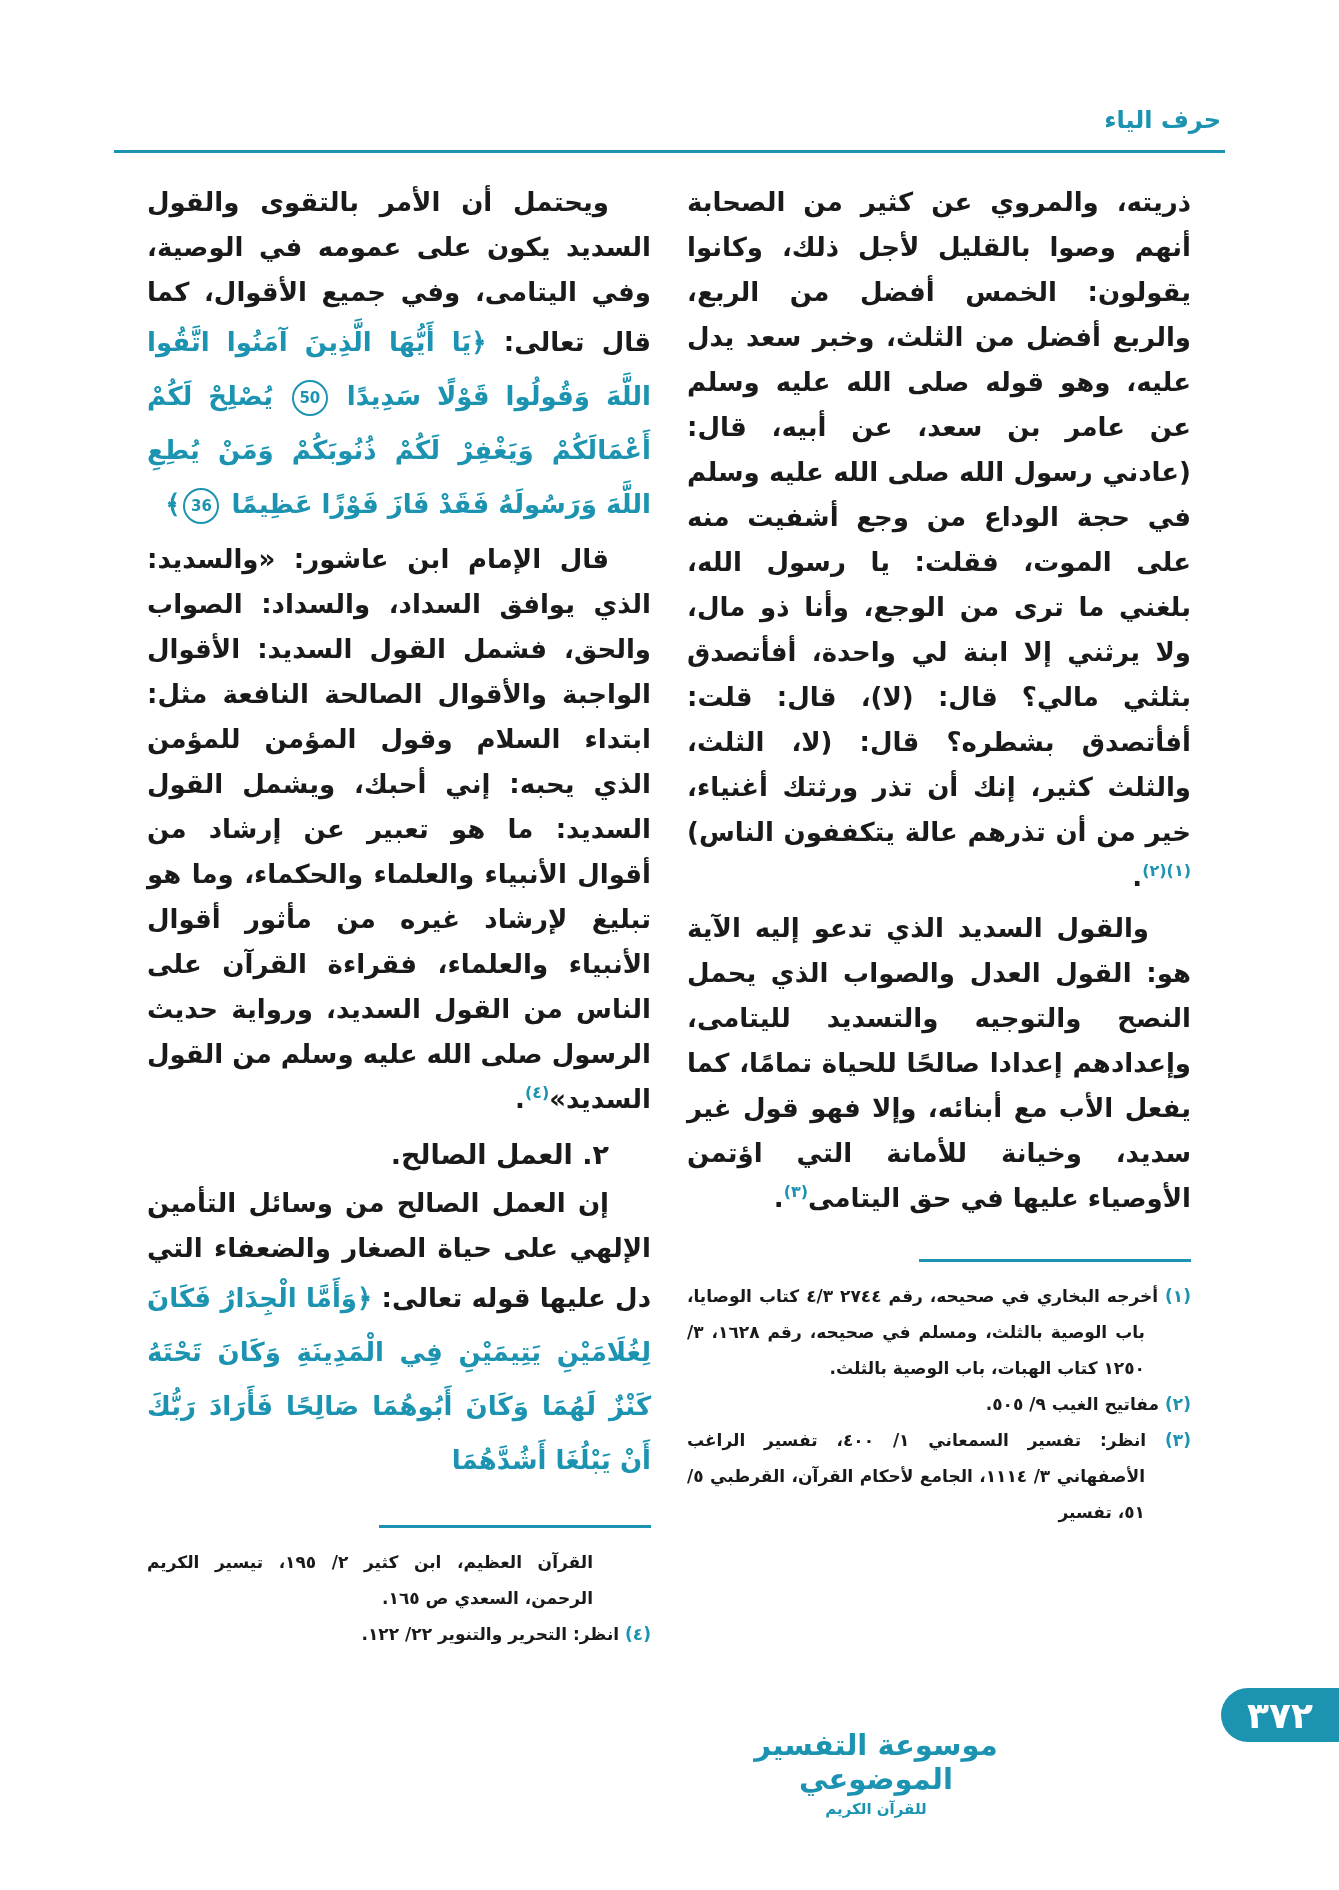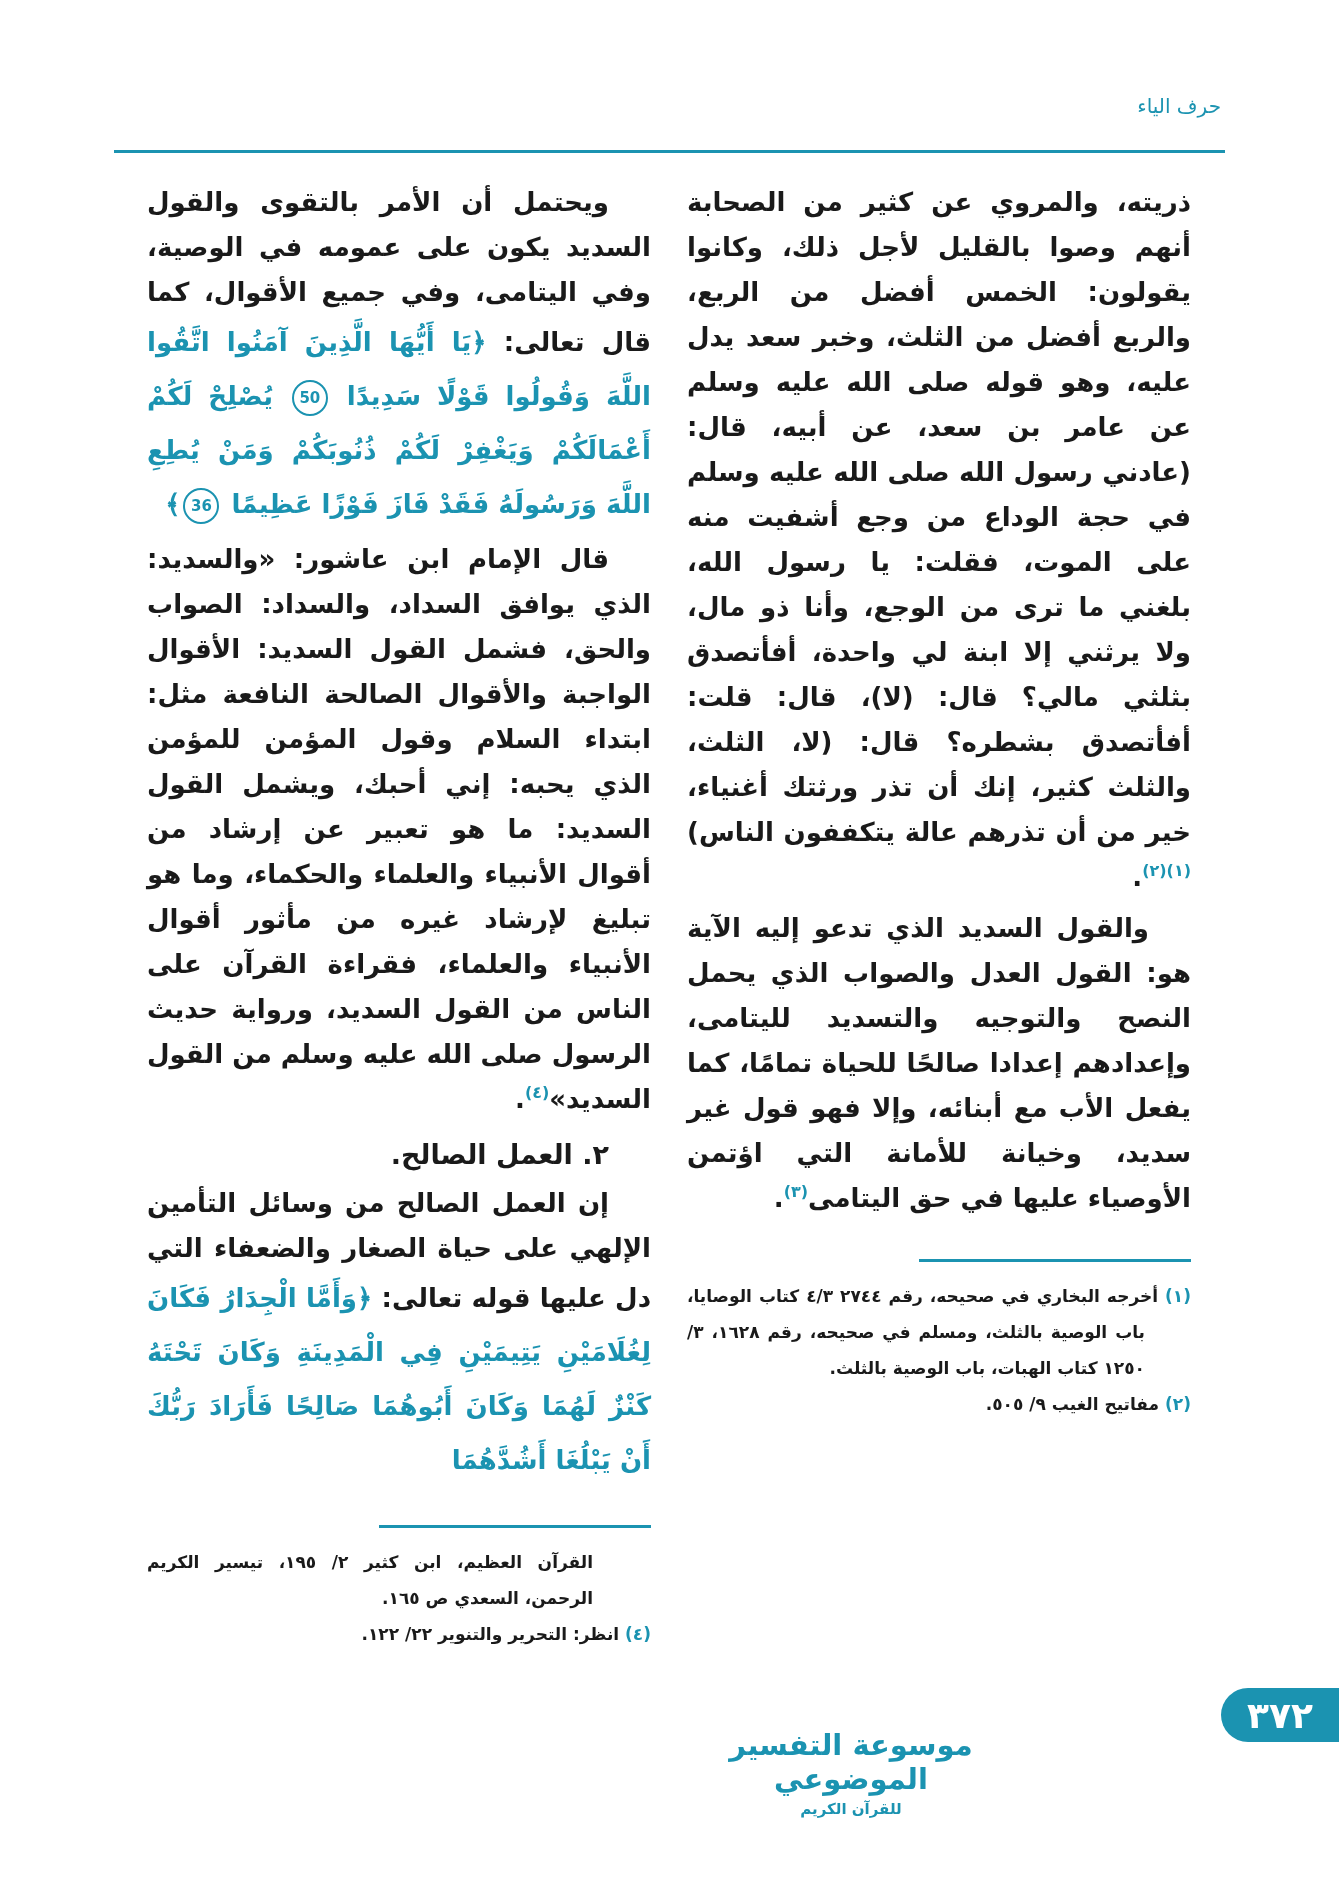--- a/index.html
+++ b/index.html
@@ -11,22 +11,22 @@
   body{
     background:#ffffff;
     color:var(--ink);
     font-family:"DejaVu Sans", sans-serif;
     overflow:hidden;
   }
   .page{position:relative;width:1339px;height:1890px;direction:rtl;}
 
   
   .chapter{
-    position:absolute;top:94px;right:118px;
-    color:var(--teal);font-size:20px;font-weight:400;
+    position:absolute;top:106px;right:118px;
+    color:var(--teal);font-size:24px;font-weight:700;
   }
   .header-rule{
     position:absolute;top:150px;right:114px;left:114px;height:3px;
     background:var(--teal);
   }
 
   
   .columns{
     position:absolute;top:180px;right:148px;width:1044px;
     display:flex;gap:36px;align-items:flex-start;
@@ -63,21 +63,21 @@
     width:272px;height:3px;background:var(--teal);
     margin:38px 0 16px auto;
   }
   .footnotes{font-size:17px;line-height:36px;font-weight:700;text-align:justify;}
   .footnote{padding-right:46px;text-indent:-46px;}
   .footnote.cont{padding-right:58px;text-indent:0;}
   .fnnum{color:var(--teal);}
 
   
   .logo{
-    position:absolute;bottom:72px;right:358px;width:260px;
+    position:absolute;bottom:72px;right:333px;width:260px;
     text-align:center;color:var(--teal);
   }
   .logo-l1{font-size:29px;font-weight:700;letter-spacing:1px;}
   .logo-l2{font-size:15px;font-weight:700;margin-top:4px;}
 
   .page-badge{
     position:absolute;bottom:148px;right:0;width:118px;height:54px;
     background:var(--teal);border-radius:27px 0 0 27px;
     display:flex;align-items:center;justify-content:center;
   }
@@ -95,20 +95,21 @@
 
     <section class="col">
       <p class="body"><span>ذريته، والمروي عن كثير من الصحابة أنهم وصوا بالقليل لأجل ذلك، وكانوا يقولون: الخمس أفضل من الربع، والربع أفضل من الثلث، وخبر سعد يدل عليه، وهو قوله صلى الله عليه وسلم عن عامر بن سعد، عن أبيه، قال: (عادني رسول الله صلى الله عليه وسلم في حجة الوداع من وجع أشفيت منه على الموت، فقلت: يا رسول الله، بلغني ما ترى من الوجع، وأنا ذو مال، ولا يرثني إلا ابنة لي واحدة، أفأتصدق بثلثي مالي؟ قال: (لا)، قال: قلت: أفأتصدق بشطره؟ قال: (لا، الثلث، والثلث كثير، إنك أن تذر ورثتك أغنياء، خير من أن تذرهم عالة يتكففون الناس)</span><sup class="fnref">(١)</sup><sup class="fnref">(٢)</sup><span>.</span></p>
 
       <p class="body indent"><span>والقول السديد الذي تدعو إليه الآية هو: القول العدل والصواب الذي يحمل النصح والتوجيه والتسديد لليتامى، وإعدادهم إعدادا صالحًا للحياة تمامًا، كما يفعل الأب مع أبنائه، وإلا فهو قول غير سديد، وخيانة للأمانة التي اؤتمن الأوصياء عليها في حق اليتامى</span><sup class="fnref">(٣)</sup><span>.</span></p>
 
       <div class="fn-rule"></div>
       <div class="footnotes">
         <div class="footnote"><span class="fnnum">(١)</span> <span>أخرجه البخاري في صحيحه، رقم ٢٧٤٤ ٤/٣ كتاب الوصايا، باب الوصية بالثلث، ومسلم في صحيحه، رقم ١٦٢٨، ٣/ ١٢٥٠ كتاب الهبات، باب الوصية بالثلث.</span></div>
         <div class="footnote"><span class="fnnum">(٢)</span> <span>مفاتيح الغيب ٩/ ٥٠٥.</span></div>
+        <div class="footnote"><span class="fnnum">(٣)</span> <span>انظر: تفسير السمعاني ١/ ٤٠٠، تفسير الراغب الأصفهاني ٣/ ١١١٤، الجامع لأحكام القرآن، القرطبي ٥/ ٥١، تفسير</span></div>
       </div>
     </section>
 
     <section class="col">
       <p class="body indent"><span>ويحتمل أن الأمر بالتقوى والقول السديد يكون على عمومه في الوصية، وفي اليتامى، وفي جميع الأقوال، كما قال تعالى:</span>
         <span class="quran"><span>﴿</span><span>يَا أَيُّهَا الَّذِينَ آمَنُوا اتَّقُوا اللَّهَ وَقُولُوا قَوْلًا سَدِيدًا</span> <span class="ayah-num">50</span> <span>يُصْلِحْ لَكُمْ أَعْمَالَكُمْ وَيَغْفِرْ لَكُمْ ذُنُوبَكُمْ وَمَنْ يُطِعِ اللَّهَ وَرَسُولَهُ فَقَدْ فَازَ فَوْزًا عَظِيمًا</span> <span class="ayah-num">36</span><span>﴾</span></span>
         </p>
 
       <p class="body indent"><span>قال الإمام ابن عاشور: «والسديد: الذي يوافق السداد، والسداد: الصواب والحق، فشمل القول السديد: الأقوال الواجبة والأقوال الصالحة النافعة مثل: ابتداء السلام وقول المؤمن للمؤمن الذي يحبه: إني أحبك، ويشمل القول السديد: ما هو تعبير عن إرشاد من أقوال الأنبياء والعلماء والحكماء، وما هو تبليغ لإرشاد غيره من مأثور أقوال الأنبياء والعلماء، فقراءة القرآن على الناس من القول السديد، ورواية حديث الرسول صلى الله عليه وسلم من القول السديد»</span><sup class="fnref">(٤)</sup><span>.</span></p>
 

